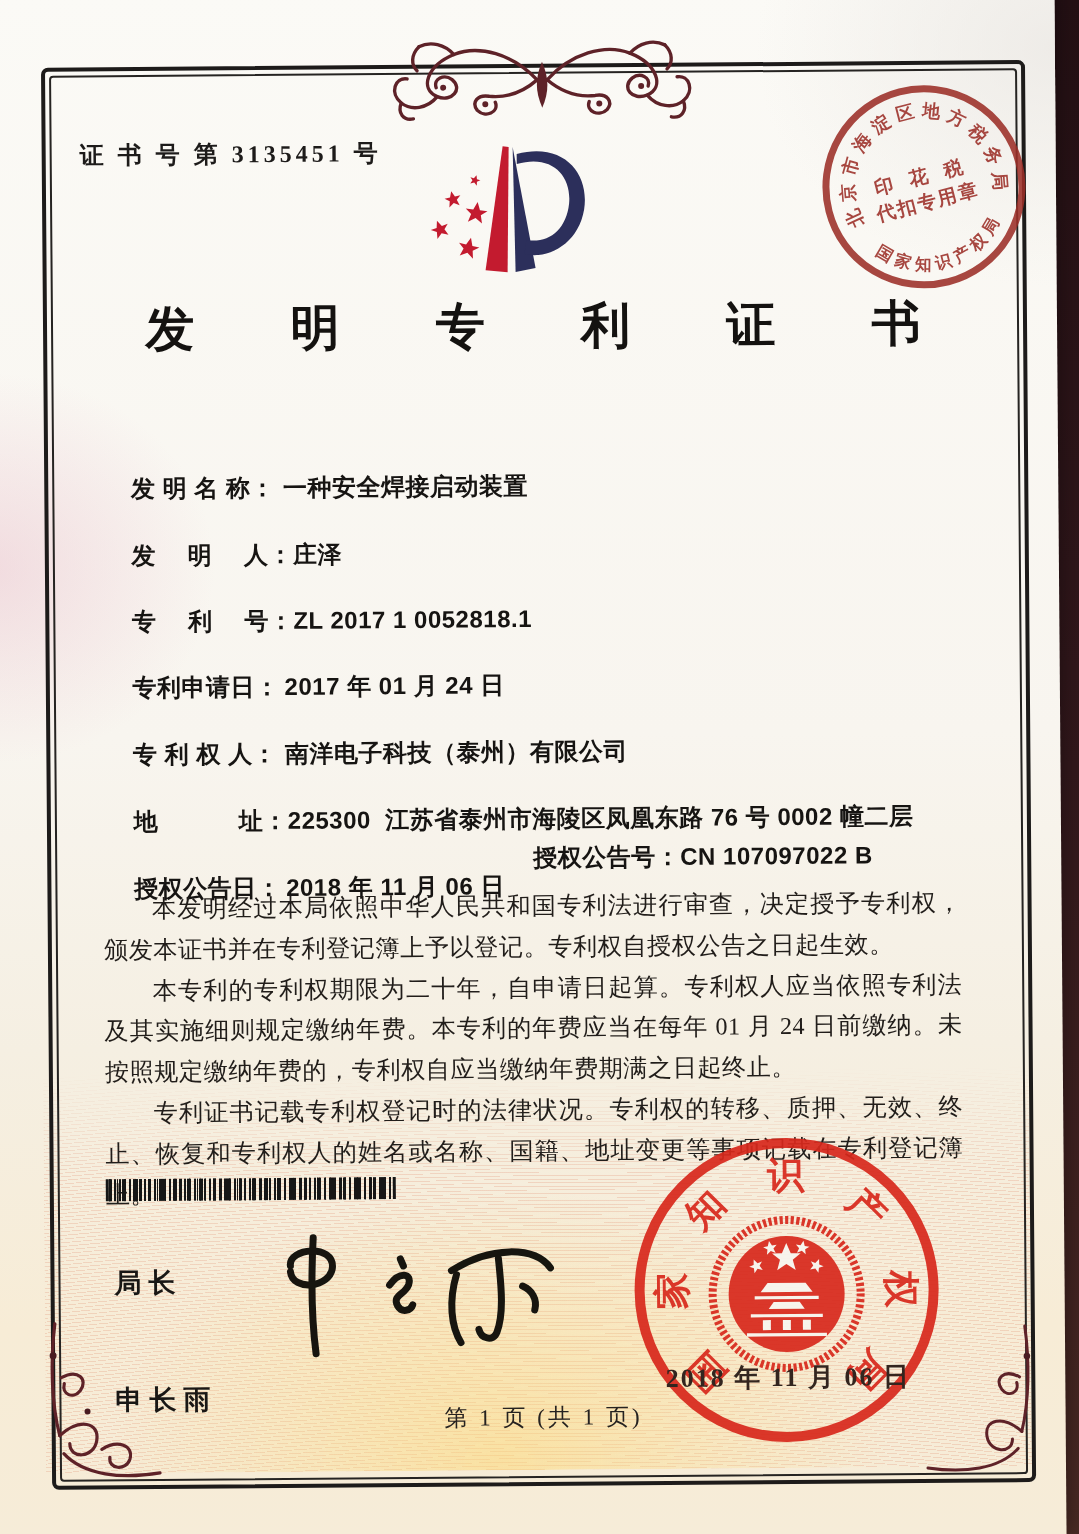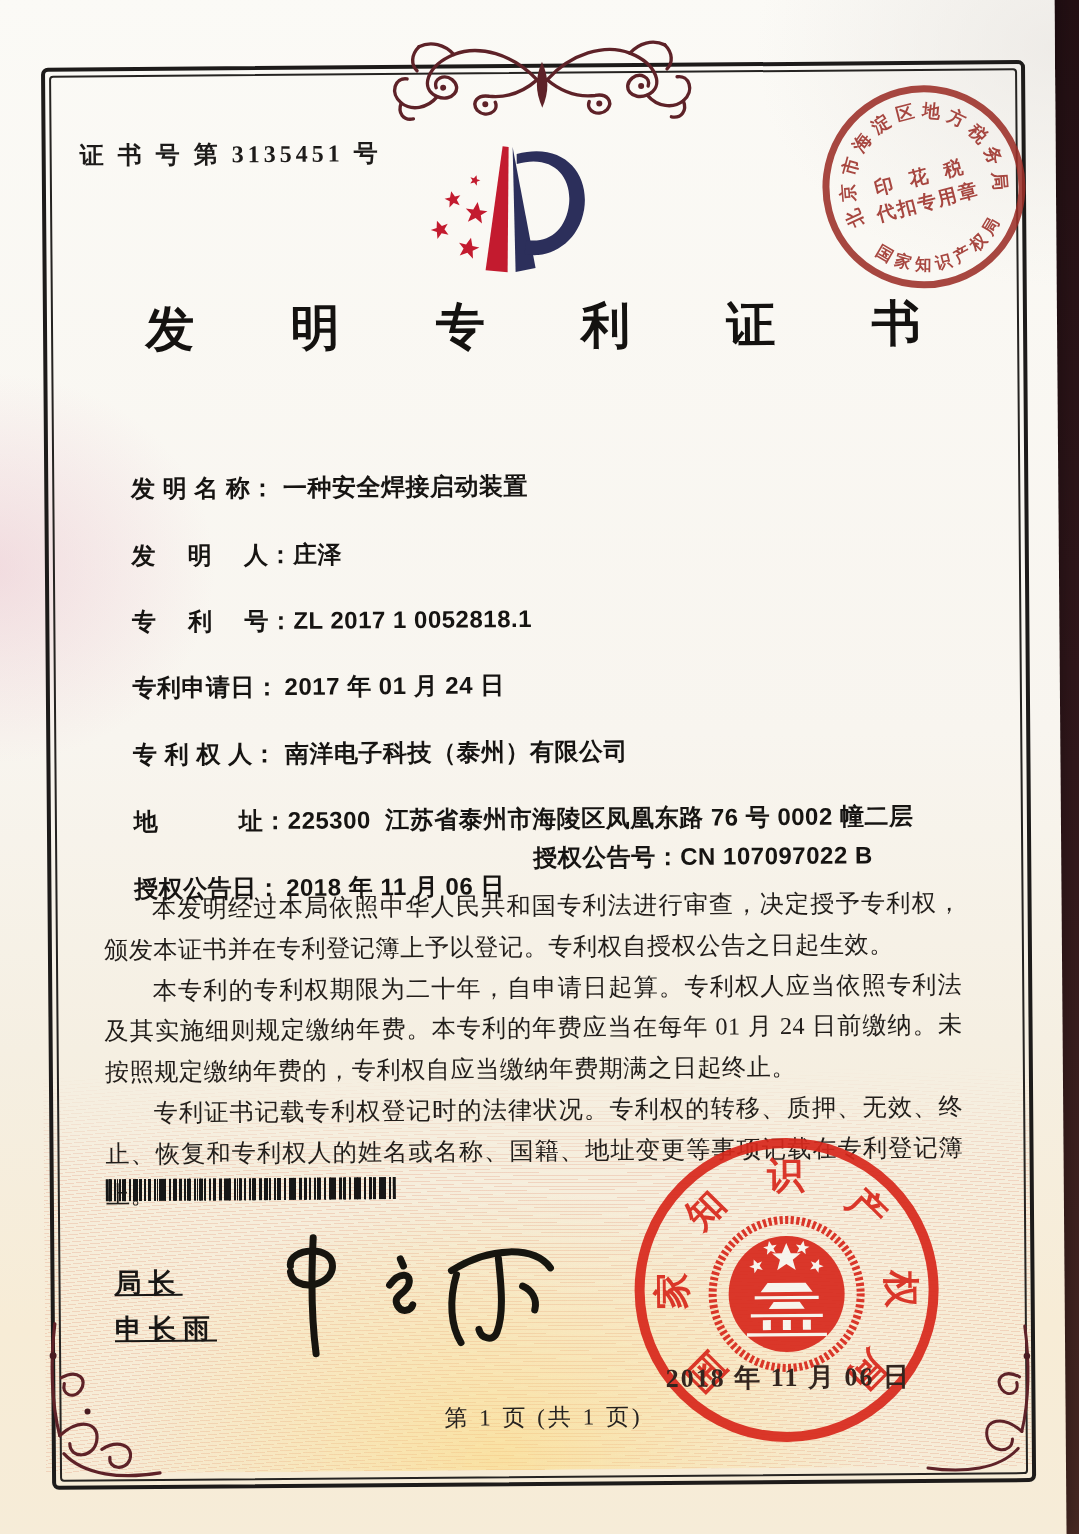--- a/index.html
+++ b/index.html
@@ -51,21 +51,21 @@
   .paras p{margin:0;text-indent:2em;}
   .barcode{
     left:110px;top:1186px;width:284px;height:22px;
     background:
       repeating-linear-gradient(90deg,#161616 0 2px,rgba(0,0,0,0) 2px 5px),
       repeating-linear-gradient(90deg,#161616 0 1px,rgba(0,0,0,0) 1px 8px),
       repeating-linear-gradient(90deg,#161616 0 3px,rgba(0,0,0,0) 3px 13px);
     border-left:3px solid #161616;border-right:3px solid #161616;
   }
   .director{left:118px;font-size:27px;color:#191715;letter-spacing:7px;
-    font-family:"Liberation Sans","DejaVu Sans",sans-serif;font-weight:600;text-decoration:underline;}
+    font-family:"Liberation Sans","DejaVu Sans",sans-serif;font-weight:600;}
   .footer{left:54px;right:30px;top:1412px;text-align:center;font-size:23px;letter-spacing:3px;color:#262220;}
   .seal-date{
     left:636px;top:1372px;width:310px;text-align:center;z-index:4;
     font-size:26px;font-weight:700;letter-spacing:2px;color:#33251f;
     font-family:"Liberation Serif","DejaVu Serif",serif;
   }
   svg{overflow:visible;}
   .sig{stroke:#17150f;stroke-width:7;fill:none;stroke-linecap:round;stroke-linejoin:round;}
   .orn{stroke:#5e2228;fill:none;stroke-linecap:round;stroke-linejoin:round;}
 </style>
@@ -178,21 +178,21 @@
 
   <div class="abs paras">
     <p>本发明经过本局依照中华人民共和国专利法进行审查，决定授予专利权，颁发本证书并在专利登记簿上予以登记。专利权自授权公告之日起生效。</p>
     <p>本专利的专利权期限为二十年，自申请日起算。专利权人应当依照专利法及其实施细则规定缴纳年费。本专利的年费应当在每年 01 月 24 日前缴纳。未按照规定缴纳年费的，专利权自应当缴纳年费期满之日起终止。</p>
     <p>专利证书记载专利权登记时的法律状况。专利权的转移、质押、无效、终止、恢复和专利权人的姓名或名称、国籍、地址变更等事项记载在专利登记簿上。</p>
   </div>
 
   <div class="abs barcode"></div>
 
   <div class="abs director" style="top:1272px">局长</div>
-  <div class="abs director" style="top:1318px">申长雨</div>
+  <div class="abs director" style="top:1389px">申长雨</div>
 
   <svg class="abs" style="left:262px;top:1238px" width="320" height="140" viewBox="0 0 320 140">
     <g class="sig">
       <path d="M55,8 C53,42 52,84 57,124"></path>
       <path d="M32,36 C30,18 76,14 74,38 C72,58 34,62 32,42"></path>
       <path d="M142,30 l3,7"></path>
       <path d="M131,56 C141,42 154,44 150,56 C146,66 133,66 139,77 C143,84 152,82 154,76"></path>
       <path d="M198,46 C190,72 192,98 202,114"></path>
       <path d="M193,42 C232,18 276,18 292,40"></path>
       <path d="M240,30 C243,60 245,86 238,104 C234,114 222,110 220,101"></path>

